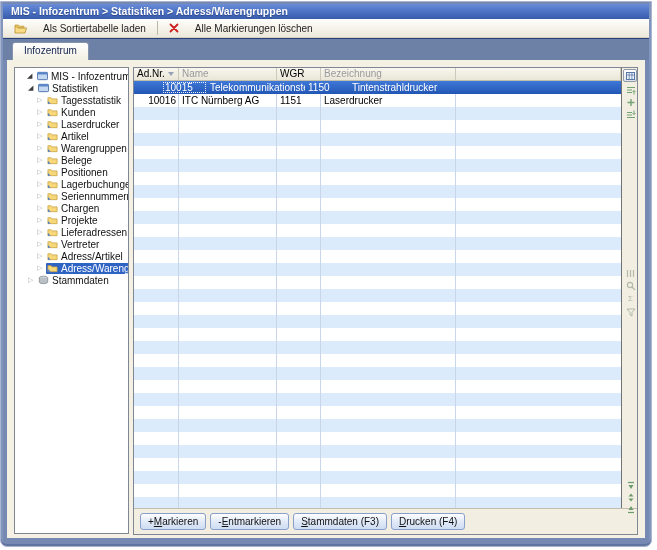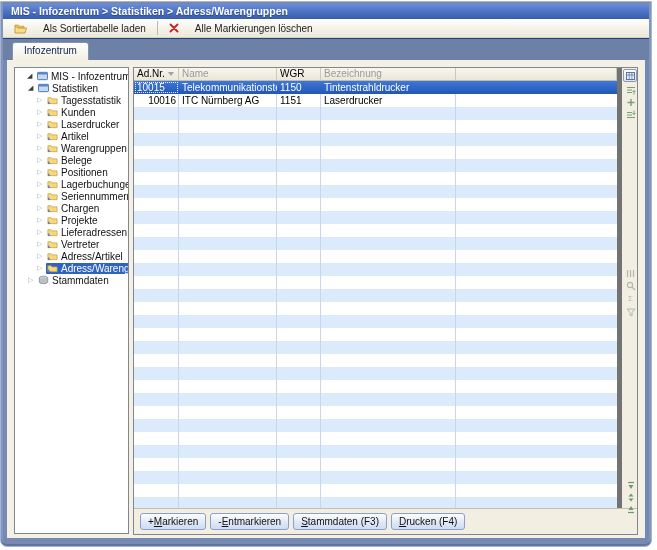--- a/index.html
+++ b/index.html
@@ -57,35 +57,35 @@
   .ti { width:12px; flex:0 0 12px; display:inline-flex; align-items:center; }
   .tlabel { padding:0 2px; }
 
   
   .tablepanel {
     position:absolute; left:126px; top:7px; width:505px; height:468px;
     border:1px solid #7f8795; background:#f2efe2;
     display:flex; flex-direction:column;
   }
   .gridzone { flex:1; display:flex; min-height:0; }
-  .gridwrap { width:488px; flex:0 0 488px; position:relative; background:#fff; border-right:5px solid #737373; }
+  .gridwrap { width:488px; flex:0 0 488px; position:relative; background:#fff; border-right:1px solid #737373; }
   .ghead { position:absolute; left:0; right:0; top:0; height:13px; display:flex;
     background:linear-gradient(180deg,#f8f6ee 0%, #eae7d8 100%); border-bottom:1px solid #c2beae; font-size:10px; }
   .gh { border-right:1px solid #cdc9b9; padding:0 3px; line-height:12px; position:relative; overflow:hidden; white-space:nowrap; }
   .gh.dark { color:#000; } .gh.grey { color:#9a9a9a; }
   .c0{width:45px;flex:0 0 45px;} .c1{width:98px;flex:0 0 98px;} .c2{width:44px;flex:0 0 44px;} .c3{width:135px;flex:0 0 135px;} .c4{flex:1;}
   .sortarr { position:absolute; right:4px; top:4px; width:0; height:0;
     border-left:3px solid transparent; border-right:3px solid transparent; border-top:4px solid #98a2b4; }
   .gbody { position:absolute; left:0; right:0; top:13px; bottom:0; overflow:hidden;
     background:repeating-linear-gradient(180deg,#dcebfb 0px,#dcebfb 13px,#ffffff 13px,#ffffff 26px); }
   .cline { position:absolute; top:0; bottom:0; width:1px; background:#c9d6ea; }
   .grow { position:absolute; left:0; right:0; height:13px; display:flex; font-size:10px; line-height:13px; color:#000; }
   .gc { padding:0 3px; overflow:hidden; white-space:nowrap; }
   .grow.sel { background:linear-gradient(180deg,#3f78d8 0%, #2256b4 100%); color:#fff; }
-  .gc.focus { outline:1px dotted #e9effc; outline-offset:-2px; }
+  .gc.focus { outline:1px dotted #e9effc; outline-offset:-2px;margin-left:28px; }
   .num { text-align:right; }
 
   
   .strip { flex:1; position:relative; background:#f2efe2; }
   .gridbtn { position:absolute; top:1px; left:1px; width:14px; height:13px;
     border:1px solid #8e98a8; border-radius:2px; background:linear-gradient(180deg,#ffffff,#dfe3ea); 
     display:flex; align-items:center; justify-content:center; }
   .sicon { position:absolute; left:3px; width:11px; height:10px; display:flex; align-items:center; justify-content:center; }
   .faint { color:#b2b8aa; font-size:8px; line-height:10px; }
 

